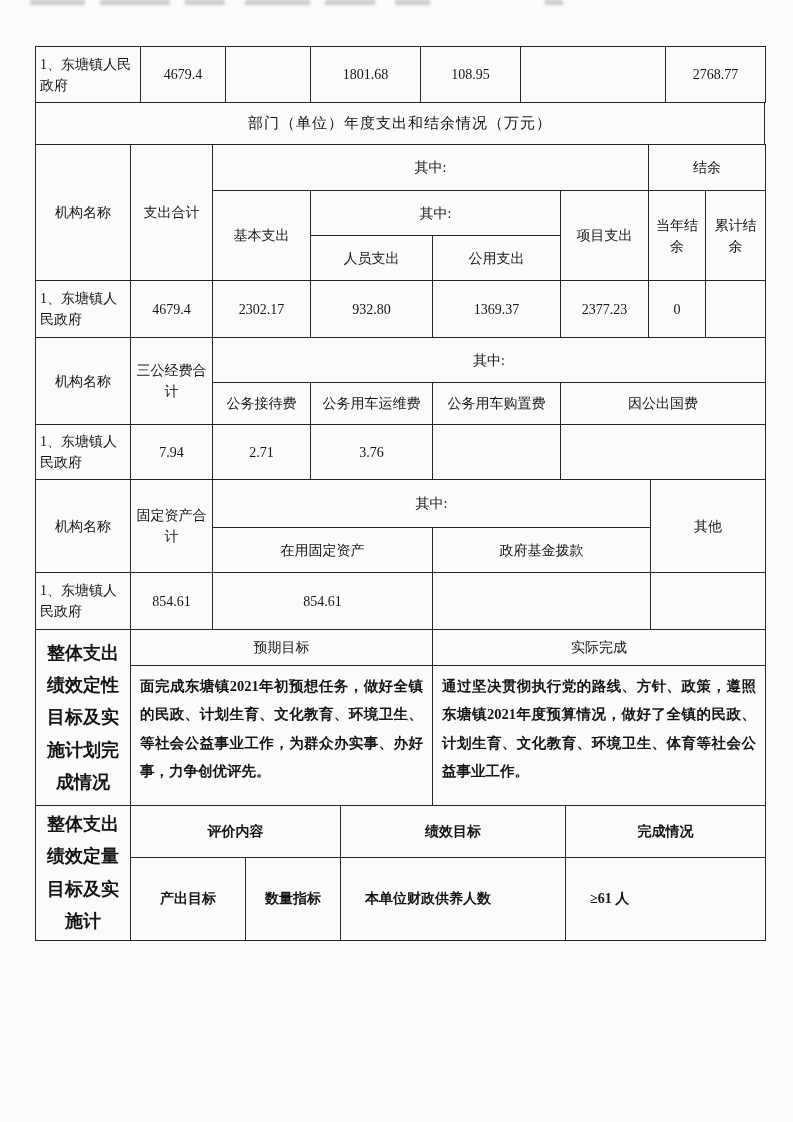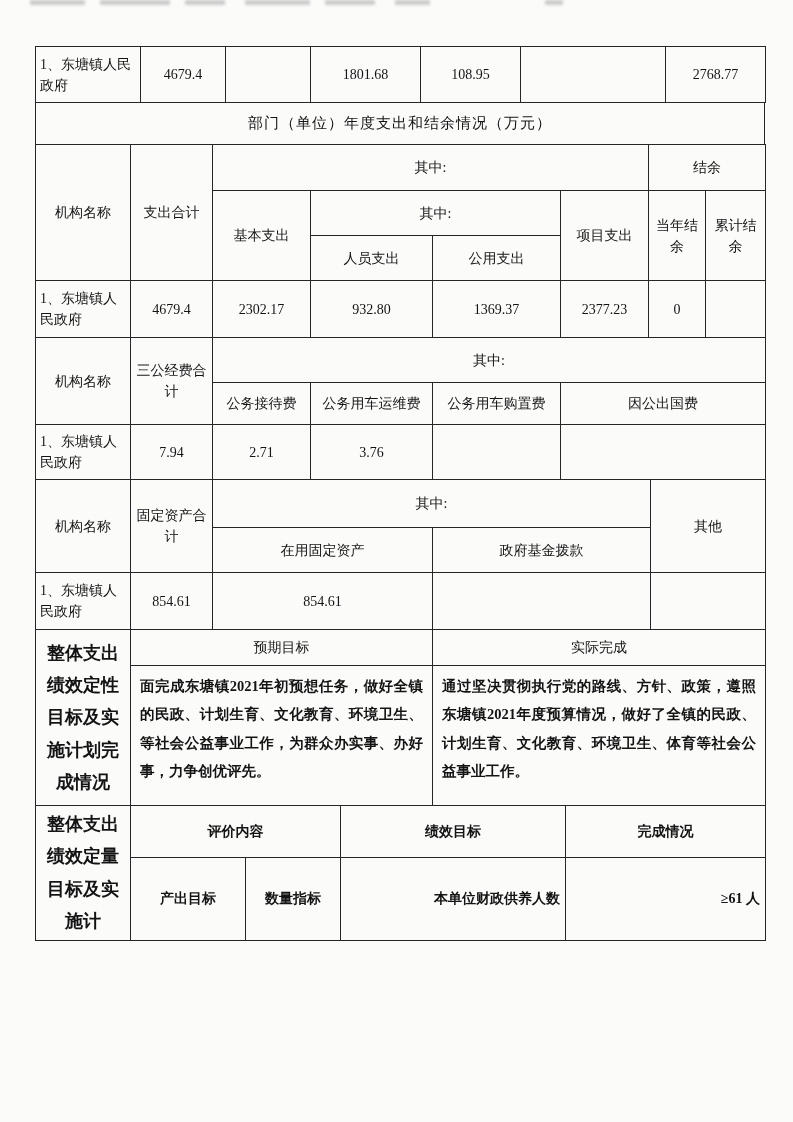--- a/index.html
+++ b/index.html
@@ -6,21 +6,21 @@
   body{background:#d9d9d9;}
   .page{position:relative;width:793px;height:1122px;margin:0 auto;background:#fbfbfa;overflow:hidden;
         font-family:"Liberation Serif","DejaVu Serif",serif;color:#141414;}
   .scan-artifacts{position:absolute;top:0;left:0;width:100%;height:10px;}
   .scan-artifacts span{position:absolute;top:0;height:5px;background:#8f8f8f;opacity:.45;filter:blur(1.6px);display:block;}
   .content{position:absolute;left:35px;top:47px;width:730px;}
   table{border-collapse:collapse;table-layout:fixed;width:730px;margin-top:-1px;}
   td{border:1px solid #262626;font-size:14px;text-align:center;vertical-align:middle;
      padding:2px 5px;overflow:hidden;line-height:1.5;word-break:break-all;}
   td.name{text-align:left;padding-left:4px;}
-  td.left{text-align:right;padding-left:24px;}
+  td.left{text-align:left;padding-left:24px;}
   .bold{font-weight:bold;}
   .section-bar{border:1px solid #262626;margin-top:-1px;height:41px;display:flex;align-items:center;
      justify-content:center;font-size:15px;letter-spacing:1px;background:#fbfbfa;}
   .section-bar.big{height:35px;font-size:17px;font-weight:bold;letter-spacing:2px;}
   td.longtext{text-align:justify;font-weight:bold;line-height:1.95;padding:6px 9px;vertical-align:top;font-size:14.5px;}
   td.rowlabel{font-weight:bold;font-size:18px;line-height:1.8;padding:2px 7px;}
   .h58{height:58px}.h56{height:56px}.h46{height:46px}.h45{height:45px}.h57{height:57px}
   .h42{height:42px}.h55{height:55px}.h48{height:48px}.h36{height:36px}.h140{height:140px}
   .h39{height:39px}.h47{height:62px}
 </style>

